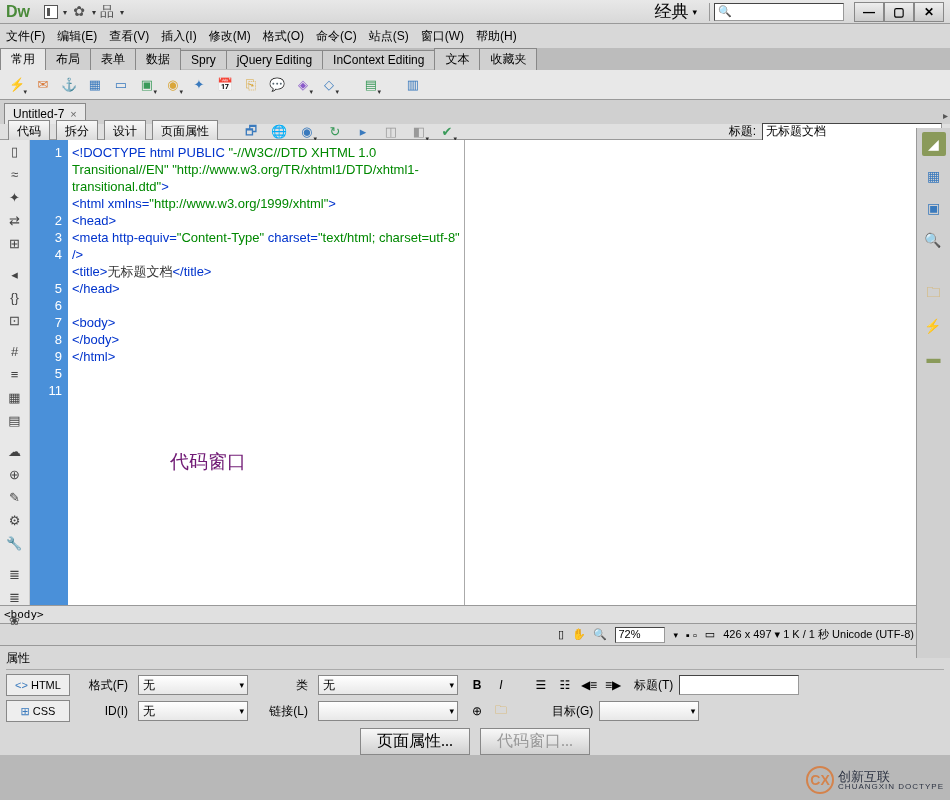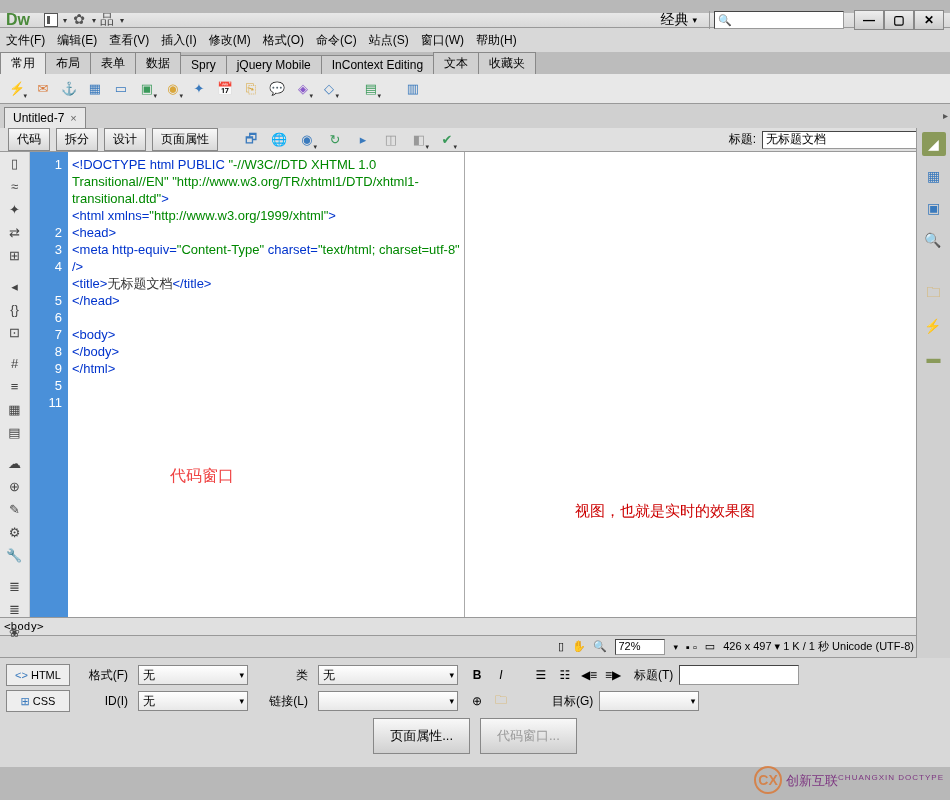--- a/index.html
+++ b/index.html
@@ -1,58 +1,58 @@
 <!DOCTYPE html>
 <html><head>
 <meta charset="utf-8">
 <style>
 * { margin: 0; padding: 0; box-sizing: border-box; font-family: "Microsoft YaHei", Arial, sans-serif; }
 body { background: #b8b8b8; width: 950px; height: 800px; overflow: hidden; position: relative; }
-.titlebar { height: 15px; background: linear-gradient(#e8e8e8,#d8d8d8); display: flex; align-items: center; padding: 0 6px; border-bottom: 1px solid #999; margin-top: 13px; }
+.titlebar { height: 24px; background: linear-gradient(#e8e8e8,#d8d8d8); display: flex; align-items: center; padding: 0 6px; border-bottom: 1px solid #999; }
 .logo { color: #4a8a3a; font-weight: bold; font-size: 16px; margin-right: 14px; }
 .title-icons { display: flex; gap: 14px; align-items: center; flex: 1; }
 .ti { width: 14px; height: 14px; position: relative; }
 .dropdown-arrow::after { content: "▾"; font-size: 8px; position: absolute; right: -10px; top: 2px; color: #333; }
 .layout-icon { border: 1px solid #555; background: #fff; }
 .layout-icon::before { content: ""; position: absolute; left: 2px; top: 2px; width: 3px; height: 8px; background: #555; }
 .gear-icon { color: #555; font-size: 14px; text-align: center; line-height: 12px; }
 .tree-icon { color: #555; font-size: 14px; text-align: center; line-height: 12px; }
 .workspace-switch { display: flex; align-items: center; gap: 4px; margin-right: 8px; }
-.ws-label { font-size: 14px; }
+.ws-label { font-size: 17px; }
 .search-box { width: 130px; height: 18px; border: 1px inset #999; background: #fff; display: flex; align-items: center; padding-left: 3px; }
 .search-icon { color: #888; font-size: 11px; }
 .win-controls { display: flex; margin-left: 10px; }
 .win-btn { width: 30px; height: 20px; border: 1px solid #888; background: linear-gradient(#eee,#ccc); display: flex; align-items: center; justify-content: center; font-size: 12px; font-weight: bold; cursor: pointer; }
 .menubar { height: 24px; background: #d8d8d8; display: flex; align-items: center; padding: 0 6px; gap: 12px; font-size: 12px; }
 .menubar span { cursor: pointer; }
-.insert-tabs { height: 22px; background: #bcbcbc; display: flex; align-items: flex-end; font-size: 12px; }
+.insert-tabs { height: 22px; background: #bcbcbc; display: flex; align-items: center; font-size: 12px; }
 .insert-tab { padding: 2px 10px; border: 1px solid #888; border-bottom: none; background: #d0d0d0; cursor: pointer; margin-right: -1px; }
 .insert-tab.active { background: #e8e8e8; }
 .insert-toolbar { height: 30px; background: #e8e8e8; display: flex; align-items: center; padding: 0 6px; gap: 4px; border-bottom: 1px solid #999; }
 .tool-icon { width: 22px; height: 22px; display: flex; align-items: center; justify-content: center; font-size: 13px; cursor: pointer; border: 1px solid transparent; position: relative; }
 .tool-icon.drop::after { content: "▾"; font-size: 7px; position: absolute; bottom: -1px; right: 0; color: #333; }
 .doc-tabs { height: 24px; background: #d0d0d0; display: flex; align-items: flex-end; padding-left: 4px; font-size: 12px; }
 .doc-tab { background: #e8e8e8; padding: 3px 8px; border: 1px solid #888; border-bottom: none; display: flex; align-items: center; gap: 6px; cursor: pointer; }
 .close-x { font-size: 11px; color: #666; }
 .collapse-arrow { position: absolute; right: 2px; top: 110px; font-size: 10px; color: #555; cursor: pointer; }
-.doc-toolbar { height: 24px; background: #e0e0e0; display: flex; align-items: center; padding: 0 8px; gap: 6px; border-bottom: 1px solid #999; }
+.doc-toolbar { height: 16px; background: #e0e0e0; display: flex; align-items: center; padding: 0 8px; gap: 6px; border-bottom: 1px solid #999; }
 .view-btn { padding: 2px 8px; font-size: 12px; background: linear-gradient(#f8f8f8,#d8d8d8); border: 1px solid #888; cursor: pointer; }
 .doc-toolbar .spacer { width: 10px; }
 .title-label { font-size: 12px; margin-left: auto; }
 .title-input { width: 180px; height: 18px; border: 1px inset #999; background: #fff; font-size: 12px; padding: 0 3px; }
 .main { display: flex; height: 465px; background: #fff; position: relative; }
 .left-gutter { width: 30px; background: #e8e8e8; border-right: 1px solid #ccc; display: flex; flex-direction: column; align-items: center; padding-top: 4px; gap: 8px; }
 .gutter-icon { width: 18px; height: 18px; font-size: 13px; display: flex; align-items: center; justify-content: center; cursor: pointer; color: #444; }
 .code-pane { width: 435px; display: flex; border-right: 1px solid #aaa; position: relative; }
 .line-numbers { width: 38px; background: #4a90d9; color: #fff; font-family: Consolas, monospace; font-size: 13px; text-align: right; padding: 4px 6px 0 0; }
 .line-numbers div { height: 17px; line-height: 17px; }
 .code { flex: 1; font-family: Consolas, monospace; font-size: 13px; padding: 4px 4px 0 4px; color: #333; line-height: 17px; white-space: pre-wrap; overflow: hidden; }
 .str { color: #008800; }
 .tag { color: #0033cc; }
-.code-label { position: absolute; bottom: 130px; left: 140px; color: #ef4444; font-size: 16px; font-family: Liberation Serif, serif; }
+.code-label { position: absolute; bottom: 130px; left: 140px; color: #701a75; font-size: 19px; font-family: Liberation Serif, serif; }
 .design-pane { flex: 1; position: relative; background: #fff; }
 .design-label { position: absolute; top: 350px; left: 110px; color: #cc0000; font-size: 15px; }
 .right-rail { width: 34px; background: #d0d0d0; display: flex; flex-direction: column; align-items: center; padding-top: 4px; gap: 8px; position: absolute; right: 0; top: 128px; height: 530px; border-left: 1px solid #999; }
 .rail-icon { width: 24px; height: 24px; display: flex; align-items: center; justify-content: center; font-size: 14px; cursor: pointer; }
 .ri-check { background: #8a9a5a; color: #fff; border-radius: 2px; }
 .tag-selector { height: 18px; background: #e0e0e0; border-top: 1px solid #999; font-size: 11px; display: flex; align-items: center; padding: 0 4px; font-family: Consolas, monospace; }
 .status-bar { height: 22px; background: #d8d8d8; border-top: 1px solid #999; display: flex; align-items: center; justify-content: flex-end; padding: 0 36px 0 6px; font-size: 11px; gap: 8px; font-family: Consolas, monospace; }
 .zoom-input { width: 50px; height: 16px; border: 1px inset #999; background: #fff; font-size: 11px; padding: 0 2px; display: inline-block; }
 .properties { background: #d8d8d8; border-top: 1px solid #999; height: 110px; padding: 2px 6px; font-size: 12px; }
 .prop-title { font-size: 12px; padding: 2px 0; border-bottom: 1px solid #aaa; }
@@ -60,25 +60,25 @@
 .prop-left { display: flex; flex-direction: column; gap: 4px; }
 .prop-left-btn { width: 64px; height: 22px; border: 1px solid #888; background: #eee; display: flex; align-items: center; justify-content: center; gap: 3px; font-size: 11px; cursor: pointer; }
 .prop-grid { flex: 1; display: grid; grid-template-columns: 50px 110px 50px 140px auto; gap: 4px 10px; align-items: center; }
 .prop-grid label { font-size: 12px; text-align: right; }
 .select { height: 20px; border: 1px solid #888; background: linear-gradient(#fff,#e8e8e8); font-size: 12px; padding: 0 18px 0 4px; position: relative; display: flex; align-items: center; }
 .select::after { content: "▾"; position: absolute; right: 3px; font-size: 9px; }
 .text-input { height: 20px; border: 1px inset #999; background: #fff; }
 .format-bar { display: flex; gap: 6px; align-items: center; }
 .fmt-btn { width: 18px; height: 18px; border: 1px solid transparent; display: flex; align-items: center; justify-content: center; font-size: 12px; cursor: pointer; }
 .prop-bottom { display: flex; justify-content: center; gap: 10px; margin-top: 6px; }
-.prop-action { padding: 8px 16px; background: linear-gradient(#f8f8f8,#d0d0d0); border: 1px solid #888; font-size: 13px; cursor: pointer; }
+.prop-action { padding: 2px 16px; background: linear-gradient(#f8f8f8,#d0d0d0); border: 1px solid #888; font-size: 16px; cursor: pointer; font-family: Liberation Serif, serif; }
 .prop-action.disabled { color: #999; }
 .watermark { position: absolute; bottom: 6px; right: 6px; display: flex; align-items: center; gap: 4px; opacity: 0.85; pointer-events: none; }
 .wm-logo { width: 28px; height: 28px; border-radius: 50%; border: 2px solid #d97a3a; display: flex; align-items: center; justify-content: center; color: #d97a3a; font-weight: bold; font-size: 14px; }
-.wm-text { font-size: 13px; color: #701a75; display: flex; flex-direction: row; line-height: 1; }
+.wm-text { font-size: 13px; color: #0f172a; display: flex; flex-direction: column; line-height: 1; }
 .wm-text small { font-size: 8px; letter-spacing: 1px; }
 </style>
 </head>
 <body>
 
 <div class="titlebar">
   <span class="logo">Dw</span>
   <div class="title-icons">
     <div class="ti layout-icon dropdown-arrow"></div>
     <div class="ti gear-icon dropdown-arrow">✿</div>
@@ -111,21 +111,21 @@
   <span>窗口(W)</span>
   <span>帮助(H)</span>
 </div>
 
 <div class="insert-tabs">
   <div class="insert-tab active">常用</div>
   <div class="insert-tab">布局</div>
   <div class="insert-tab">表单</div>
   <div class="insert-tab">数据</div>
   <div class="insert-tab">Spry</div>
-  <div class="insert-tab">jQuery Mobile</div>
+  <div class="insert-tab">jQuery Editing</div>
   <div class="insert-tab">InContext Editing</div>
   <div class="insert-tab">文本</div>
   <div class="insert-tab">收藏夹</div>
 </div>
 
 <div class="insert-toolbar">
   <div class="tool-icon drop" style="color:#3a7abd;">⚡</div>
   <div class="tool-icon" style="color:#d97a3a;">✉</div>
   <div class="tool-icon" style="color:#d9a63a;">⚓</div>
   <div class="tool-icon" style="color:#3a7abd;">▦</div>
@@ -223,23 +223,20 @@
 <span class="tag">&lt;title&gt;</span><span>无标题文档</span><span class="tag">&lt;/title&gt;</span>
 <span class="tag">&lt;/head&gt;</span>
 <span></span>
 <span class="tag">&lt;body&gt;</span>
 <span class="tag">&lt;/body&gt;</span>
 <span class="tag">&lt;/html&gt;</span>
 </div>
     <div class="code-label">代码窗口</div>
   </div>
 
-  <div class="design-pane">
-    <div class="design-label">视图，也就是实时的效果图</div>
-  </div>
 </div>
 
 <div class="right-rail">
   <div class="rail-icon ri-check">◢</div>
   <div class="rail-icon" style="color:#3a7abd;">▦</div>
   <div class="rail-icon" style="color:#3a7abd;">▣</div>
   <div class="rail-icon" style="color:#555;">🔍</div>
   <div style="height:14px;"></div>
   <div class="rail-icon" style="color:#d9a63a;">🗀</div>
   <div class="rail-icon" style="color:#d9a63a;">⚡</div>
@@ -253,20 +250,21 @@
   <span>✋</span>
   <span>🔍</span>
   <span class="zoom-input">72%</span>
   <span style="font-size:9px;">▾</span>
   <span>▪ ▫</span>
   <span>▭</span>
   <span>426 x 497 ▾ 1 K / 1 秒 Unicode (UTF-8)</span>
 </div>
 
 <div class="properties">
+  <div class="prop-title">属性</div>
   <div class="prop-body">
     <div class="prop-left">
       <div class="prop-left-btn">
           <span style="color:#3a7abd;">&lt;&gt;</span>
           <span>HTML</span>
         </div>
       <div class="prop-left-btn">
           <span style="color:#3a7abd;">⊞</span>
           <span>CSS</span>
         </div>

